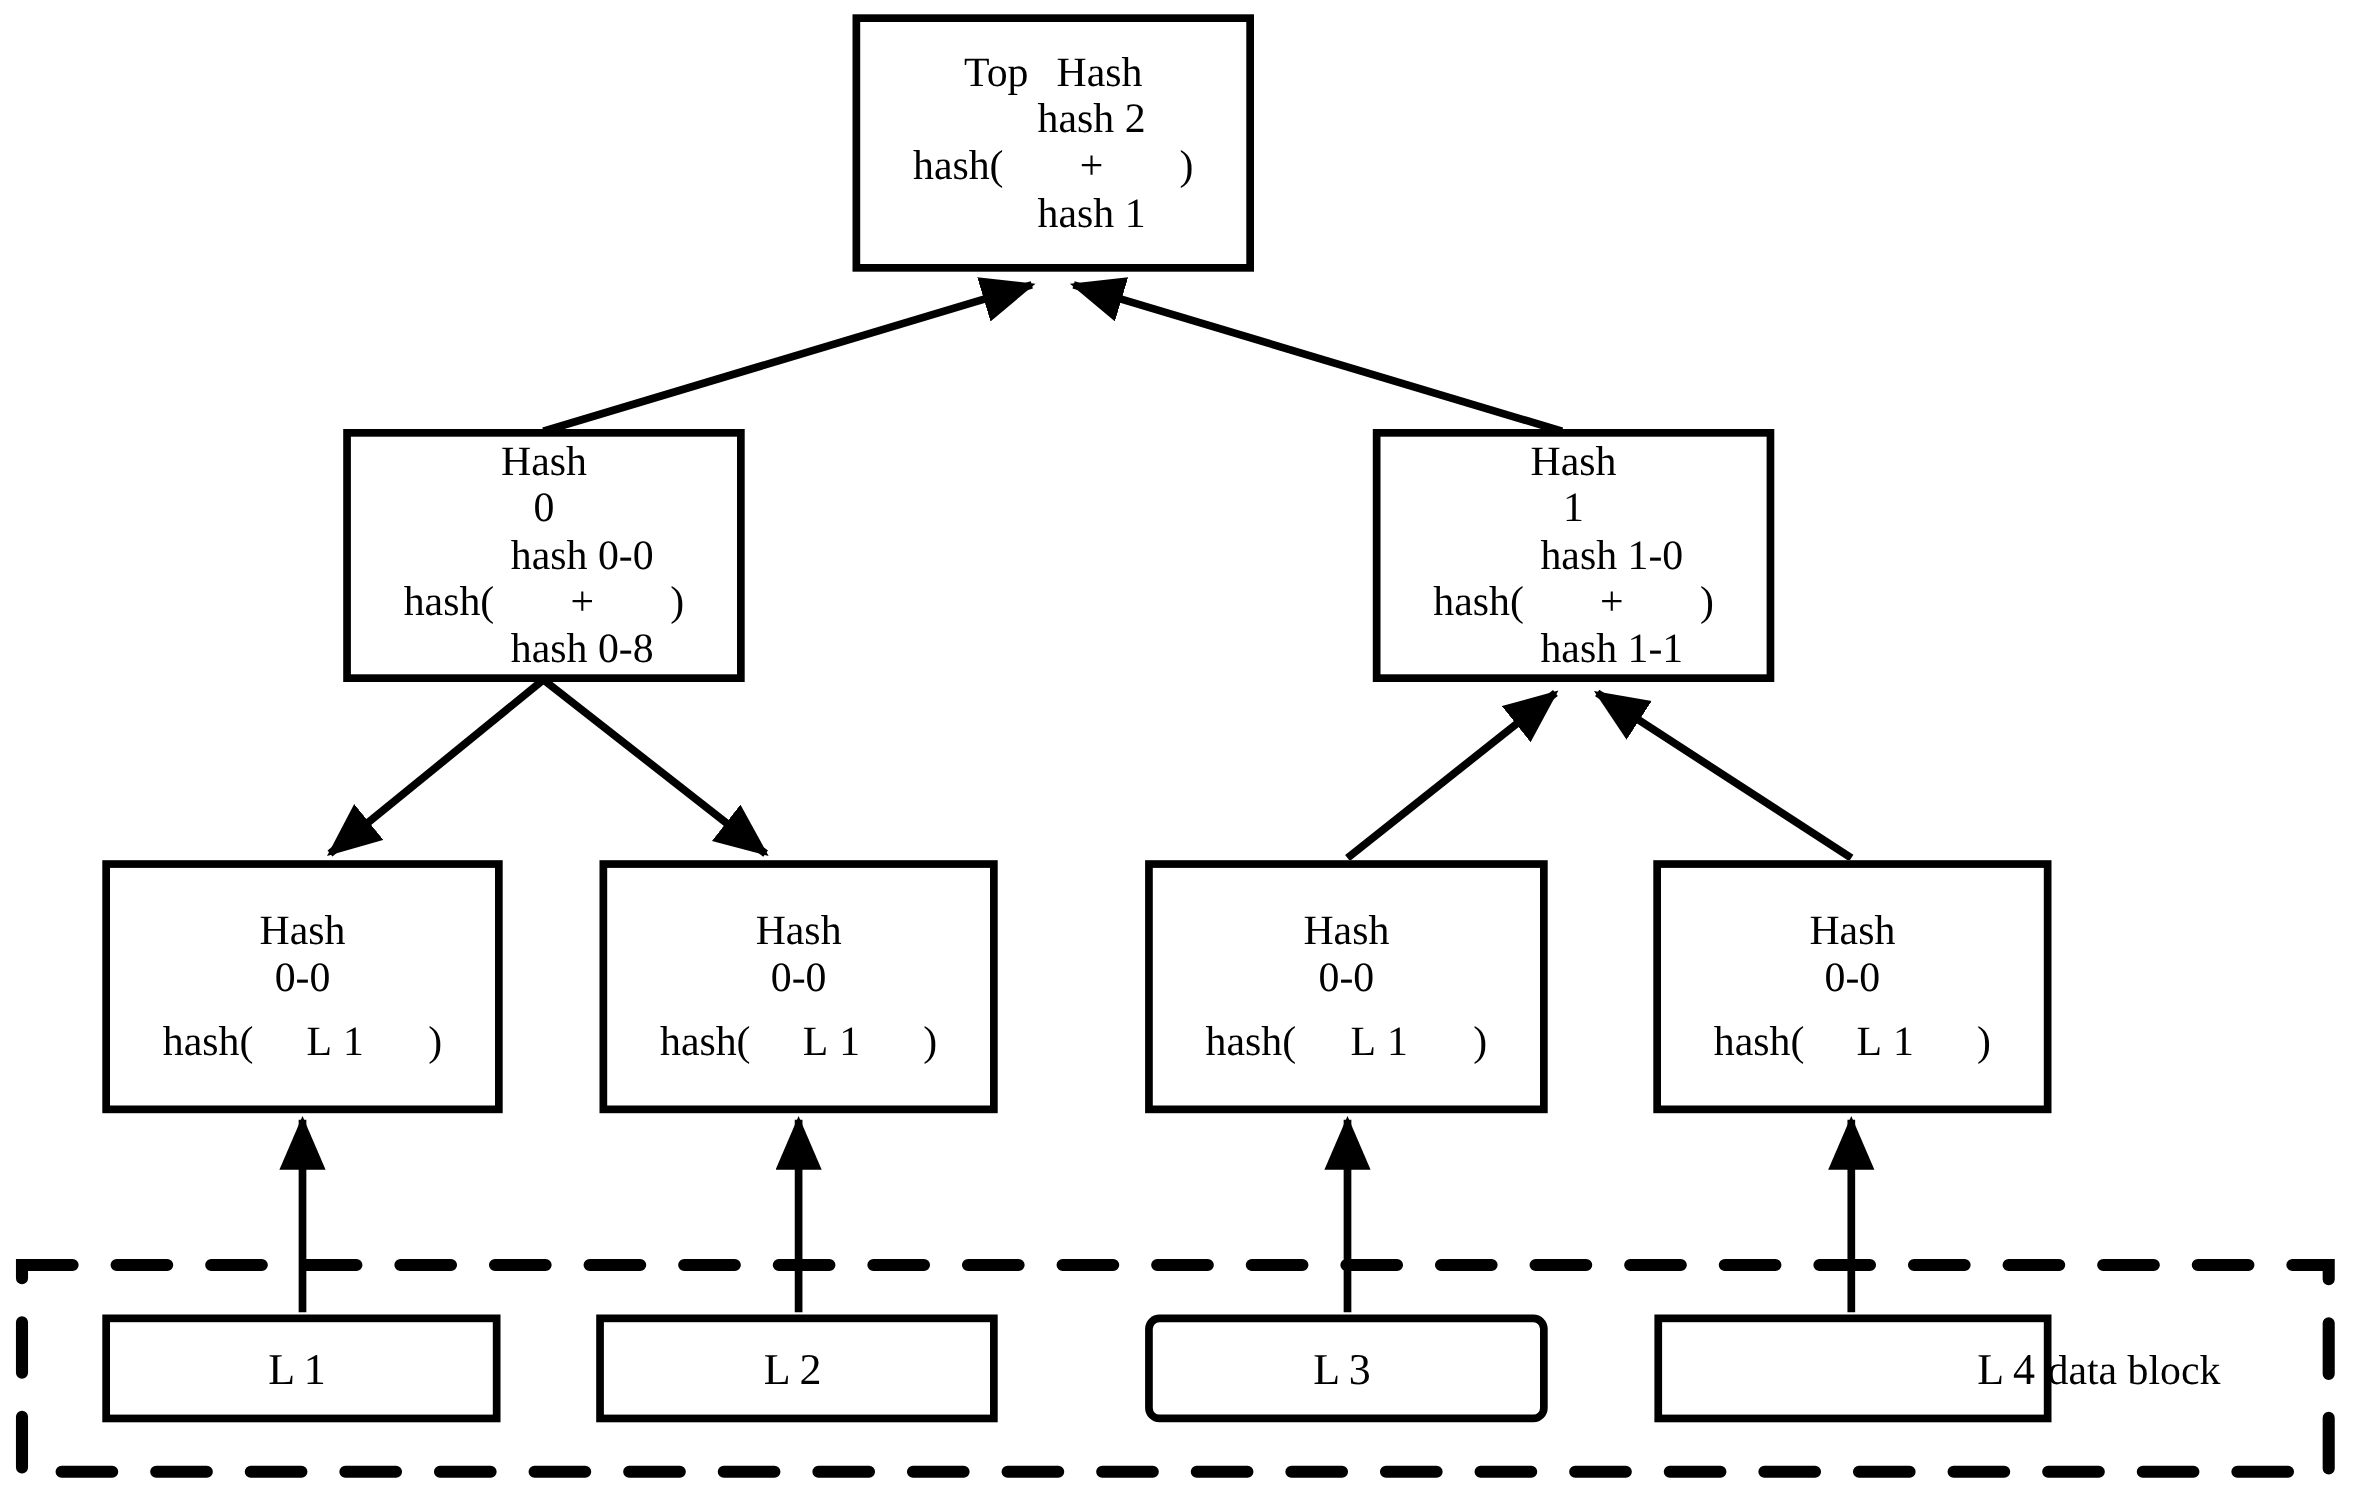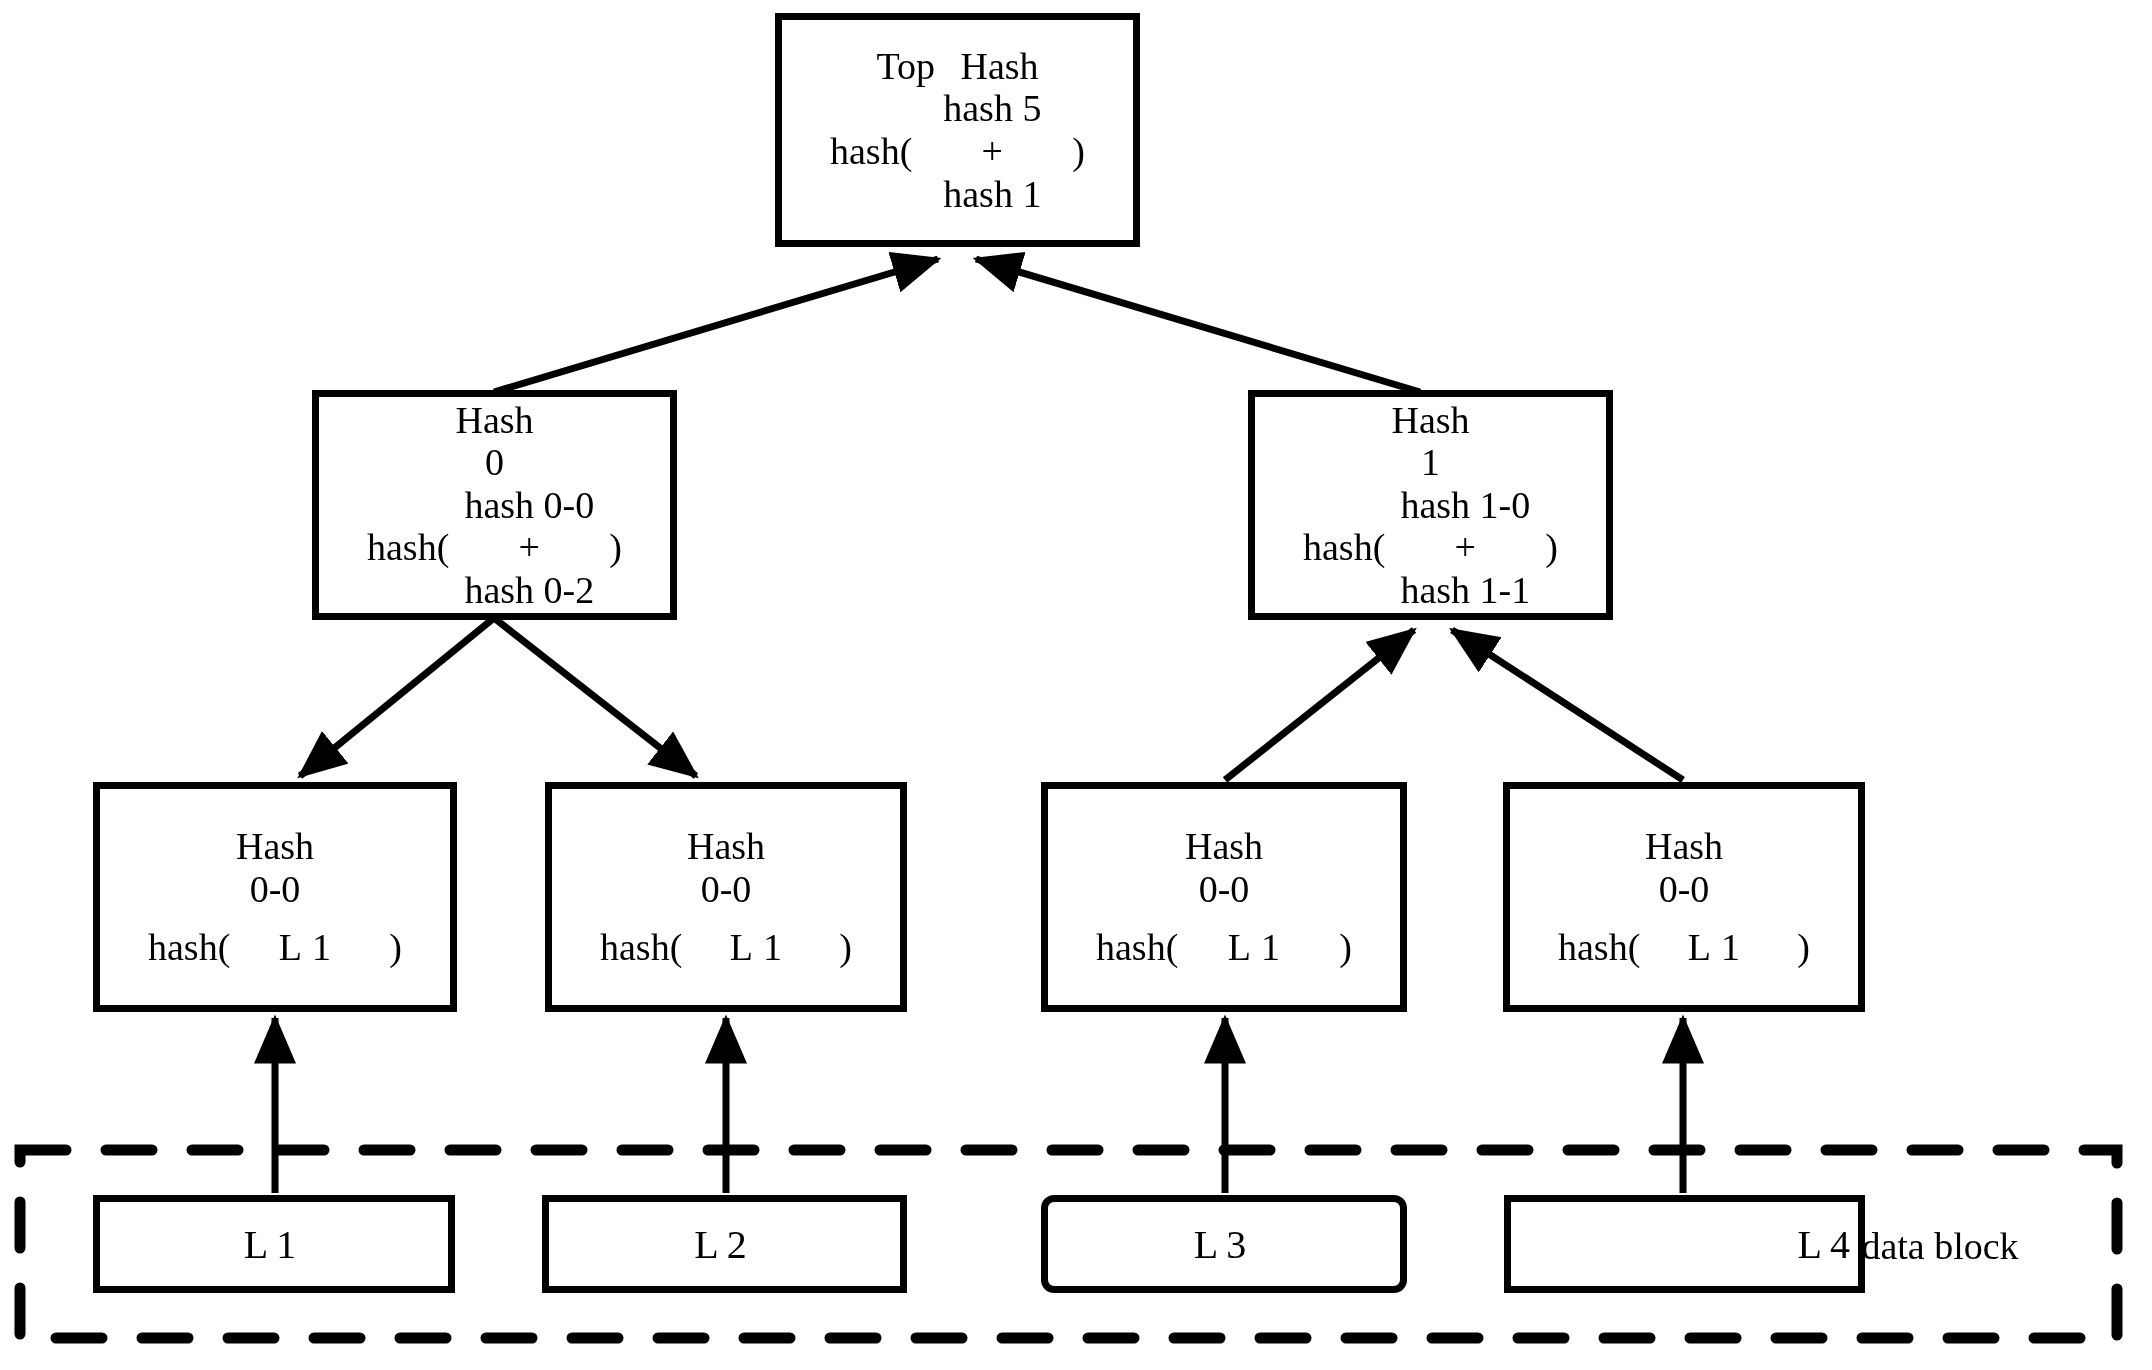--- a/index.html
+++ b/index.html
@@ -69,37 +69,37 @@
     <line x1="726" y1="1193" x2="726" y2="1018" stroke="#000" stroke-width="7" marker-end="url(#ah)"></line>
     <line x1="1225" y1="1193" x2="1225" y2="1018" stroke="#000" stroke-width="7" marker-end="url(#ah)"></line>
     <line x1="1683" y1="1193" x2="1683" y2="1018" stroke="#000" stroke-width="7" marker-end="url(#ah)"></line>
   </svg>
 
   <div class="node" style="left:775px;top:13px;width:365px;height:234px;">
     <div class="node-title top-title">Top Hash</div>
     <div class="formula">
       <span>hash(</span>
       <span class="stack">
-        <span>hash 5</span>
+        <span>hash 2</span>
         <span>+</span>
         <span>hash 1</span>
       </span>
       <span>)</span>
     </div>
   </div>
 
   <div class="node" style="left:312px;top:390px;width:365px;height:230px;">
     <div class="node-title">Hash</div>
     <div class="node-title">0</div>
     <div class="formula">
       <span>hash(</span>
       <span class="stack">
         <span>hash 0-0</span>
         <span>+</span>
-        <span>hash 0-2</span>
+        <span>hash 0-8</span>
       </span>
       <span>)</span>
     </div>
   </div>
 
   <div class="node" style="left:1248px;top:390px;width:365px;height:230px;">
     <div class="node-title">Hash</div>
     <div class="node-title">1</div>
     <div class="formula">
       <span>hash(</span>

